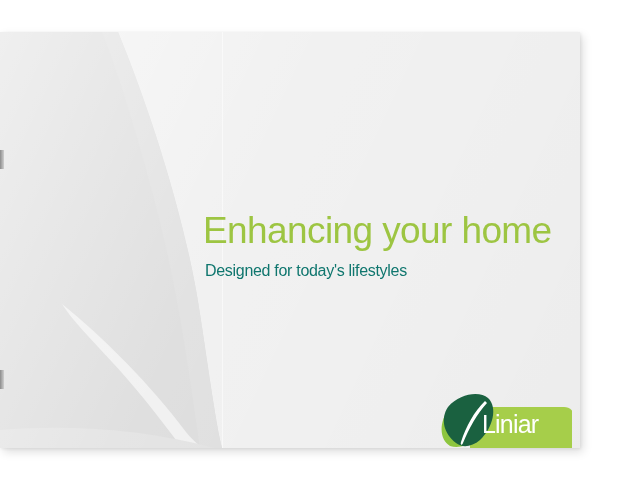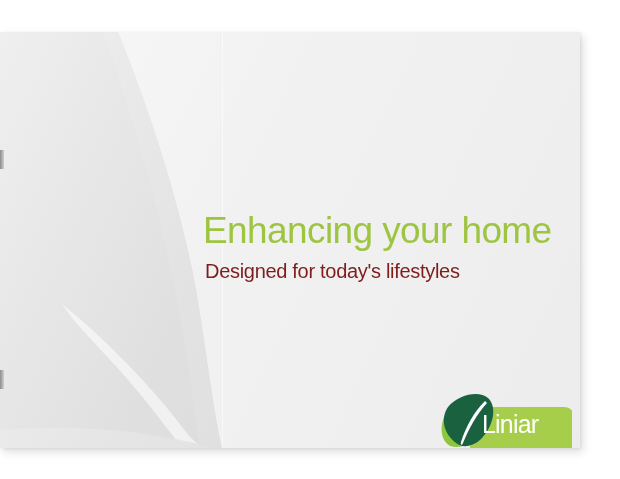--- a/index.html
+++ b/index.html
@@ -88,25 +88,25 @@
     font-size: 37px;
     line-height: 46px;
     font-weight: 400;
     letter-spacing: -0.6px;
     color: #9dc542;
     white-space: nowrap;
   }
   .subhead {
     margin: 6px 0 0 2px;
     font-family: "Liberation Sans", sans-serif;
-    font-size: 20px;
+    font-size: 16px;
     line-height: 22px;
     font-weight: 400;
     letter-spacing: -0.3px;
-    color: #7f1d1d;
+    color: #0f766e;
     white-space: nowrap;
   }
 
   
   .logo {
     position: absolute;
     left: 436px;
     top: 358px;
     width: 136px;
     height: 58px;

